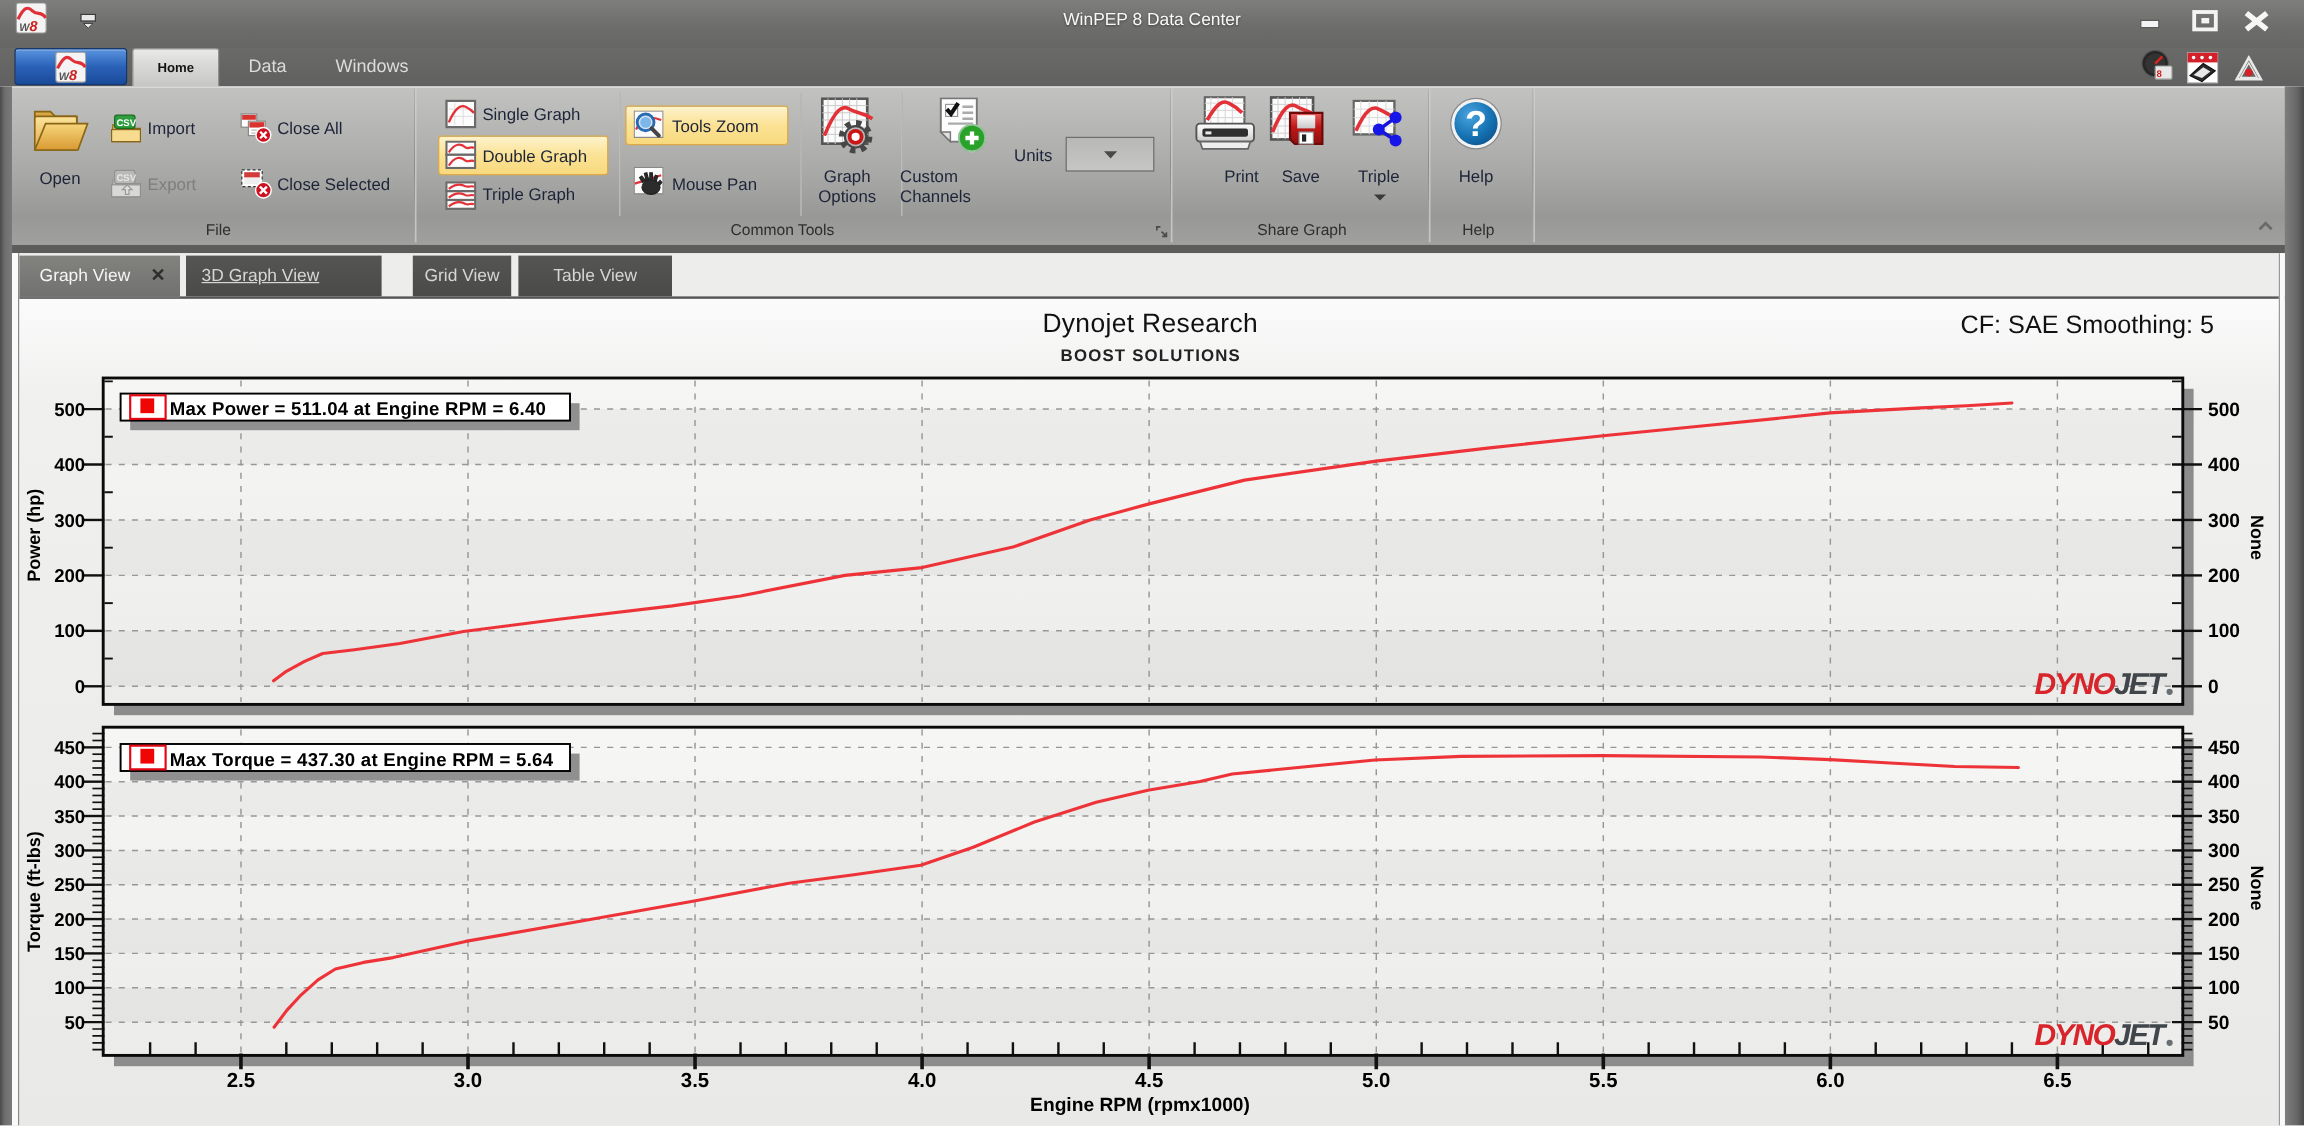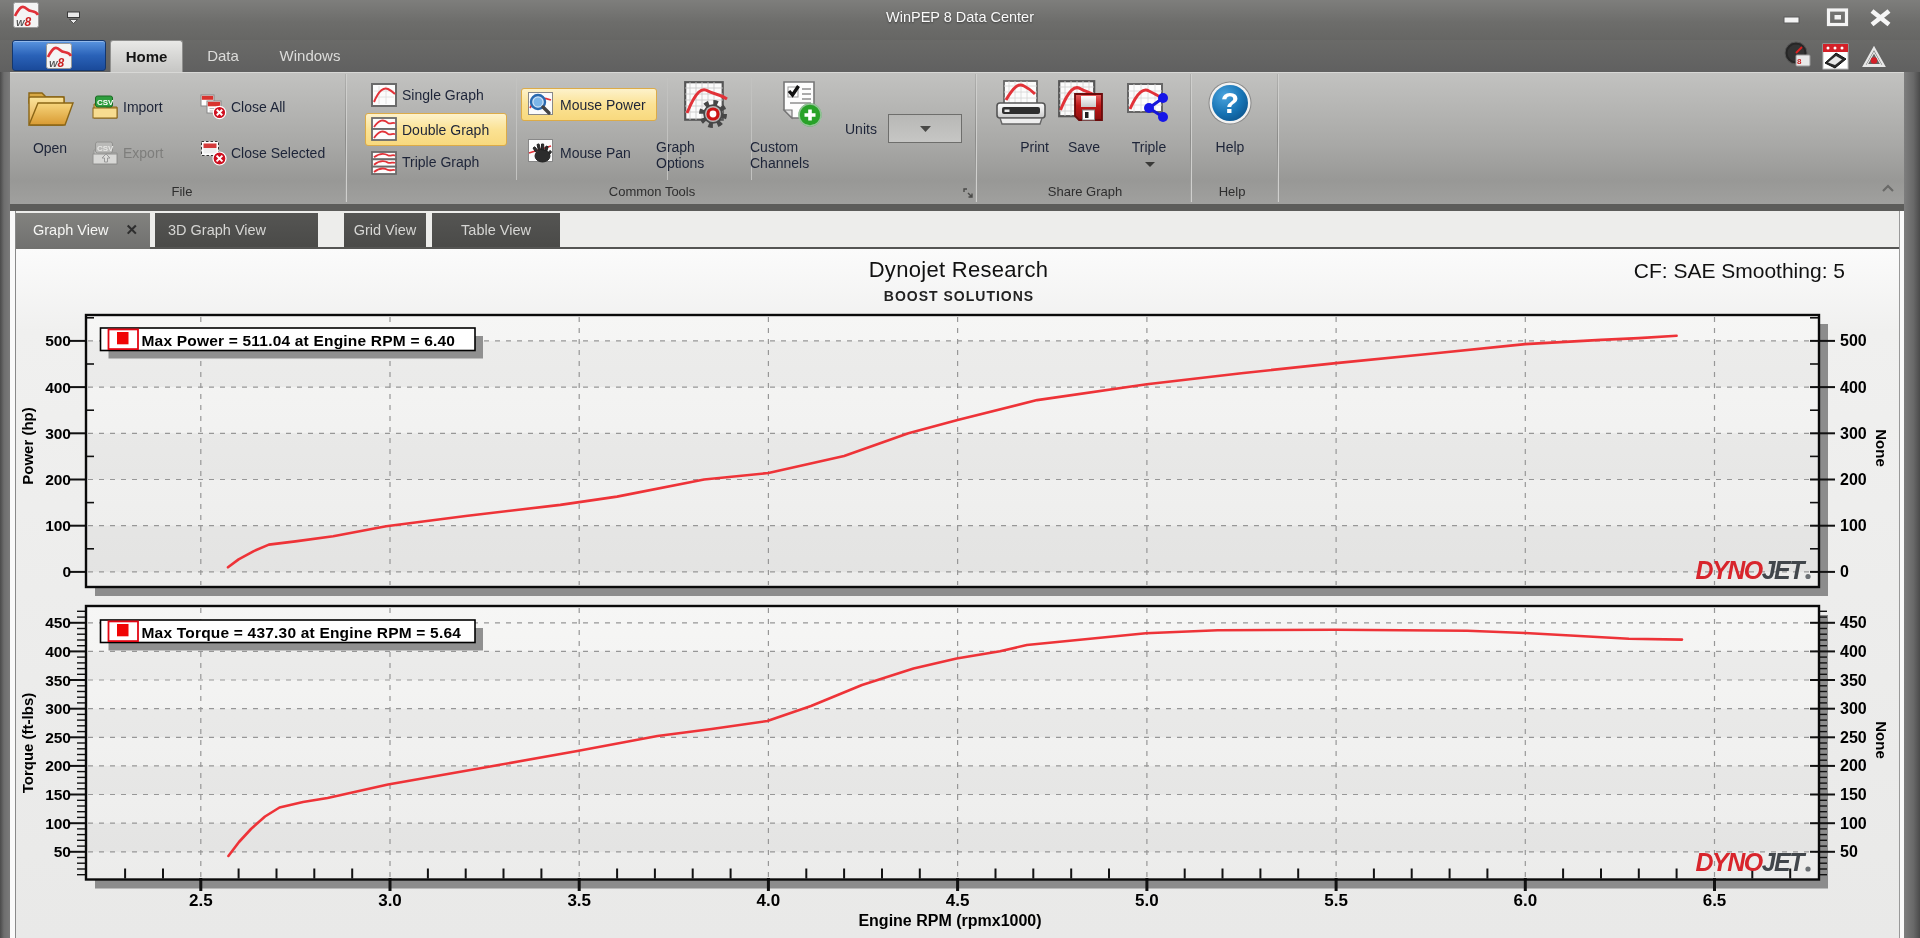--- a/index.html
+++ b/index.html
@@ -9,21 +9,21 @@
 #ribbon{left:0;top:72px;width:1920px;height:132px;background:linear-gradient(#c2c2c0,#a8a8a6 55%,#989896 82%,#a0a09e);border-top:1px solid #d8d8d6;}
 #darkstrip{left:0;top:204px;width:1920px;height:7px;background:#5c5c5a;}
 #tabstrip{left:0;top:211px;width:1920px;height:36px;background:#ededeb;}
 #contentline{left:16px;top:247px;width:1888px;height:2px;background:#555553;}
 #content{left:16px;top:249px;width:1883px;height:689px;background:linear-gradient(#fbfbfb,#f0f0ef 12%,#e9e9e8);}
 #leftedge{left:0;top:72px;width:10px;height:866px;background:linear-gradient(90deg,#4a4a4a,#6e6e6e 40%,#7a7a7a);}
 #leftsliver{left:10px;top:211px;width:6px;height:727px;background:#fafafa;border-right:1px solid #8a8a8a;}
 #rightedge{left:1904px;top:72px;width:16px;height:866px;background:linear-gradient(90deg,#7e7e7e,#686868 60%,#4a4a4a);}
 #rightsliver{left:1899px;top:211px;width:5px;height:727px;background:#fafafa;border-left:1px solid #999;}
 .rtab{position:absolute;top:40px;height:32px;font-size:15px;color:#dcdcda;text-align:center;line-height:32px;}
-.rtab.active{background:linear-gradient(#e9e9e7,#d8d8d6 45%,#c6c6c4);color:#141414;border:1px solid #90908e;border-bottom:none;border-radius:3px 3px 0 0;font-weight:bold;font-size:15px;}
+.rtab.active{background:linear-gradient(#e9e9e7,#d8d8d6 45%,#c6c6c4);color:#141414;border:1px solid #90908e;border-bottom:none;border-radius:3px 3px 0 0;font-weight:bold;font-size:11px;}
 .appbtn{position:absolute;left:12px;top:40px;width:94px;height:31px;background:linear-gradient(#5a95e0,#2a62b8 50%,#1a4a9a);border:1px solid #14376e;border-radius:3px;box-shadow:inset 0 1px 0 rgba(255,255,255,0.35);}
 .grplabel{position:absolute;top:184px;font-size:13px;color:#2e2e2e;text-align:center;white-space:nowrap;}
 .btntext{position:absolute;font-size:14px;color:#1d2438;white-space:nowrap;}
 .gsep{position:absolute;top:74px;height:128px;width:2px;background:linear-gradient(#b0b0ae,#8c8c8a 50%,#a6a6a4);border-right:1px solid #cfcfcd;}
 .isep{position:absolute;top:78px;height:102px;width:1px;background:#9a9a98;border-right:1px solid #c2c2c0;}
 .hl{position:absolute;background:linear-gradient(#fdf2cb,#fbe294 50%,#f8d97e);border:1px solid #dcab48;border-radius:3px;}
 .tab2{position:absolute;top:213px;height:34px;background:linear-gradient(#555553,#4a4a48);color:#d6d6d4;font-size:14.5px;line-height:34px;white-space:nowrap;}
 .tab2.active{background:linear-gradient(#82827f,#717170);color:#f6f6f4;}
 #units-dd{position:absolute;left:888px;top:114px;width:74px;height:29px;background:linear-gradient(#b8b8b6,#c6c6c4);border:1px solid #6e6e6c;}
 svg{display:block}
@@ -195,21 +195,21 @@
 <div class="hl" style="left:521px;top:88px;width:136px;height:33px;"></div>
 <div class="abs" style="left:528px;top:92px;">
     <svg width="25" height="25" viewBox="0 0 25 25">
       <rect x="0.5" y="0.5" width="24" height="22" fill="#fbfbfb" stroke="#888"></rect>
       <path d="M2,16 C7,6 12,4 23,8" fill="none" stroke="#e23238" stroke-width="1.8"></path>
       <circle cx="10" cy="10" r="7" fill="#cfe4f7" stroke="#2a6ab0" stroke-width="2.4"></circle>
       <circle cx="10" cy="10" r="4.5" fill="#7db6e8"></circle>
       <path d="M15,15 L21,21" stroke="#444" stroke-width="3.4" stroke-linecap="round"></path>
     </svg>
   </div>
-<div class="btntext" style="left:560px;top:97px;">Mouse Power</div>
+<div class="btntext" style="left:560px;top:97px;">Tools Zoom</div>
 <div class="abs" style="left:528px;top:139px;">
     <svg width="25" height="25" viewBox="0 0 25 25">
       <rect x="0.5" y="0.5" width="24" height="22" fill="#fbfbfb" stroke="#888"></rect>
       <path d="M1,14 L23,7" stroke="#e23238" stroke-width="1.8"></path>
       <g stroke="#222" fill="#2c2c2c">
         <path d="M7.5,13 l-2.5,-4 l1.8,-1.2 l3,3.6 z"></path>
         <path d="M10.5,11.5 l-1.5,-6 l2,-0.6 l1.6,6 z"></path>
         <path d="M13.5,11.2 l0,-6.2 l2.1,0 l0.4,6.2 z"></path>
         <path d="M16.5,12 l1.6,-5 l2,0.7 l-1.4,5 z"></path>
         <path d="M19.5,14 l2.6,-2.6 l1.4,1.6 l-2.4,3 z"></path>
@@ -225,21 +225,21 @@
       <path d="M3,32 C12,10 18,6 24,10 C30,13.5 34,12 43,18" fill="none" stroke="#e23238" stroke-width="3"></path>
       <g>
         <circle cx="29" cy="33" r="11" fill="none" stroke="#474747" stroke-width="6" stroke-dasharray="4.2 4.44"></circle>
         <circle cx="29" cy="33" r="9.8" fill="#474747"></circle>
         <circle cx="29" cy="33" r="8" fill="#b8b8b8"></circle>
         <circle cx="29" cy="33" r="6.6" fill="#cc1515"></circle>
         <circle cx="29" cy="33" r="3.4" fill="#fff"></circle>
       </g>
     </svg>
   </div>
-<div class="btntext" style="left:656px;top:139px;width:100px;">Graph<br>Options</div>
+<div class="btntext" style="left:656px;top:139px;width:100px;text-align:center;">Graph<br>Options</div>
 <div class="abs" style="left:776px;top:81px;">
     <svg width="47" height="50" viewBox="0 0 47 50">
       <path d="M8,1 h30 v36 h-22 l-8,-8 z" fill="#fdfdfd" stroke="#777" stroke-width="1.6"></path>
       <path d="M8,29 l8,0 0,8 z" fill="#e0e0e0" stroke="#777" stroke-width="1.2"></path>
       <rect x="12" y="6" width="10" height="10" fill="#fff" stroke="#999"></rect>
       <path d="M13,10 l3.5,4 6,-9" stroke="#111" stroke-width="3.4" fill="none"></path>
       <path d="M26,8 h9 M26,13 h9 M26,18 h9 M14,22 h21" stroke="#aaa" stroke-width="2"></path>
       <circle cx="34" cy="34" r="11" fill="#28a228" stroke="#0f7a18" stroke-width="1.4"></circle>
       <circle cx="34" cy="34" r="11" fill="none" stroke="#fff" stroke-width="1.6" opacity="0.55"></circle>
       <path d="M28.5,34 h11 M34,28.5 v11" stroke="#fff" stroke-width="3.6"></path>
@@ -335,21 +335,21 @@
     </svg>
   </div>
 <div class="abs" style="left:1880px;top:183px;">
     <svg width="16" height="10" viewBox="0 0 16 10">
       <path d="M3,8 L8,3 L13,8" fill="none" stroke="#6a6a68" stroke-width="2.2"></path>
     </svg>
   </div>
 <div class="abs" id="darkstrip"></div>
 <div class="abs" id="tabstrip"></div>
 <div class="tab2 active" style="left:16px;width:134px;padding-left:17px;">Graph View<span style="margin-left:17px;color:#2e2e2e;font-weight:bold;font-size:15px;">✕</span></div>
-<div class="tab2" style="left:155px;width:163px;padding-left:13px;">3D Graph View</div>
+<div class="tab2" style="left:155px;width:163px;padding-left:13px;text-decoration:underline;">3D Graph View</div>
 <div class="tab2" style="left:344px;width:82px;text-align:center;">Grid View</div>
 <div class="tab2" style="left:432px;width:128px;text-align:center;">Table View</div>
 <div class="abs" id="content"></div>
 <div class="abs" id="contentline"></div>
 <div class="abs" style="left:16px;top:247px;width:134px;height:2px;background:#71716f;"></div>
 <div class="abs" id="leftedge"></div>
 <div class="abs" id="leftsliver"></div>
 <div class="abs" id="rightedge"></div>
 <div class="abs" id="rightsliver"></div>
 <svg class="abs" style="left:0;top:249px;" width="1920" height="689" viewBox="0 249 1920 689" font-family="Liberation Sans, sans-serif">

